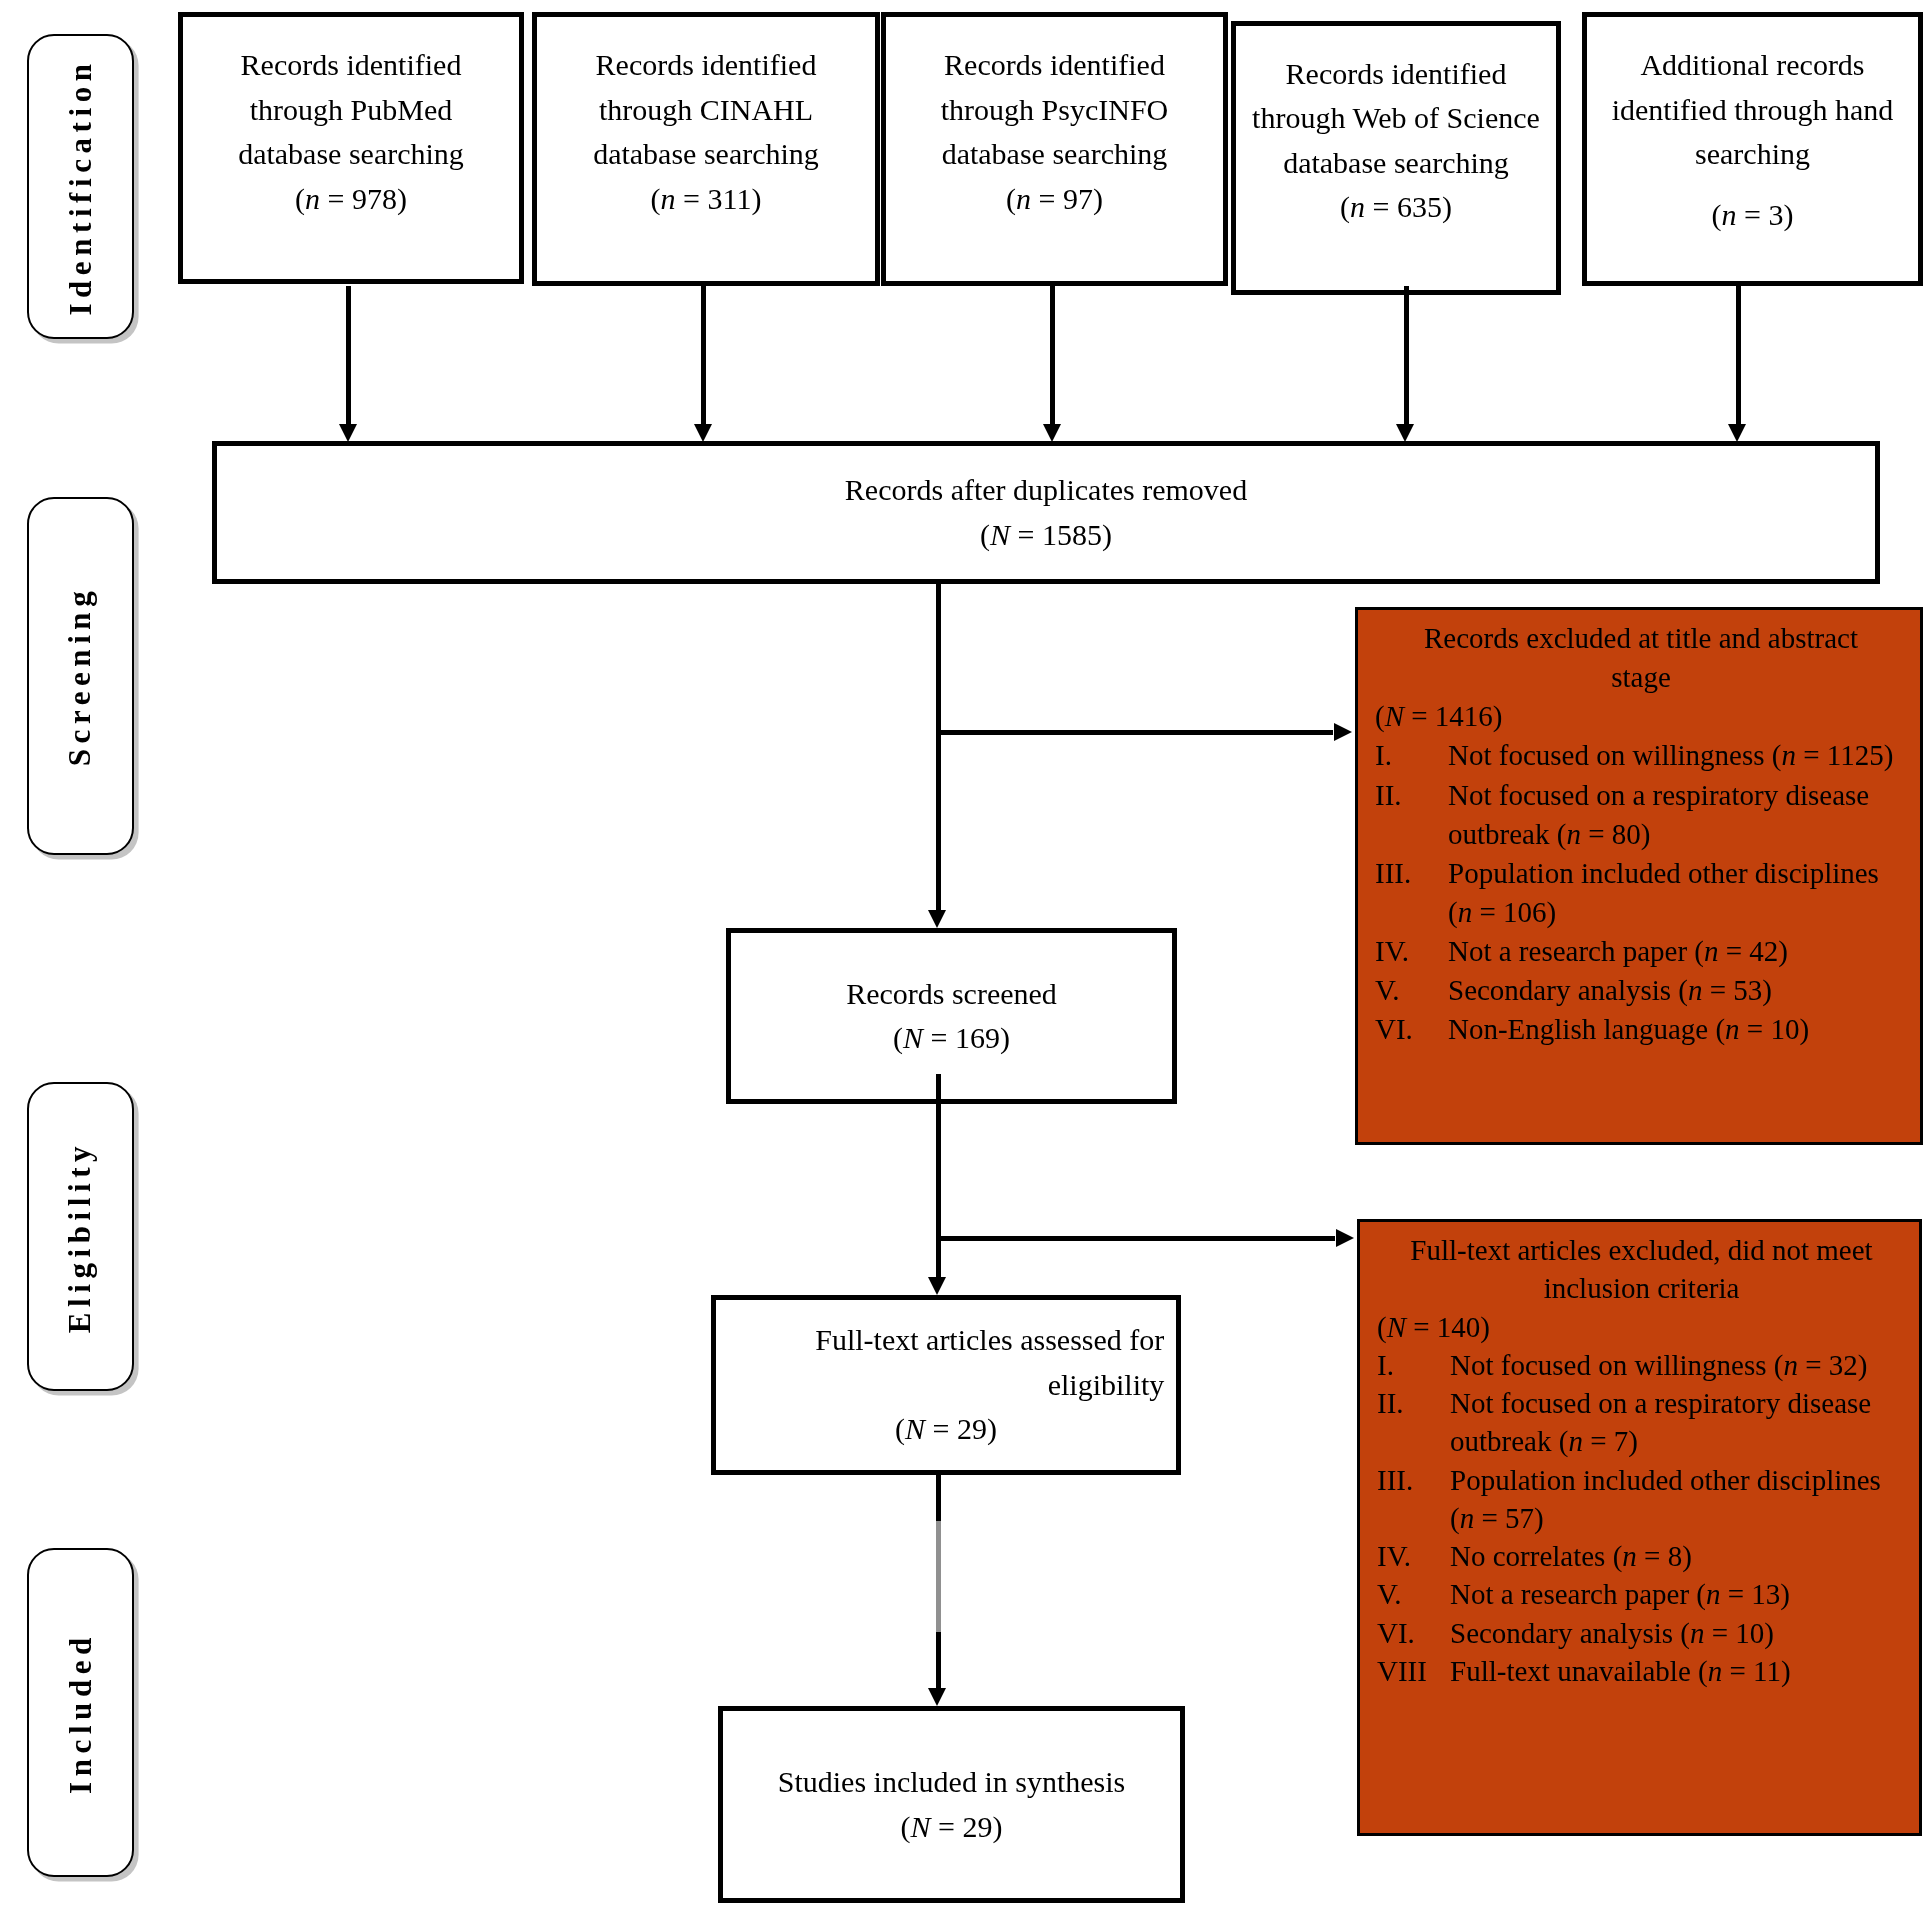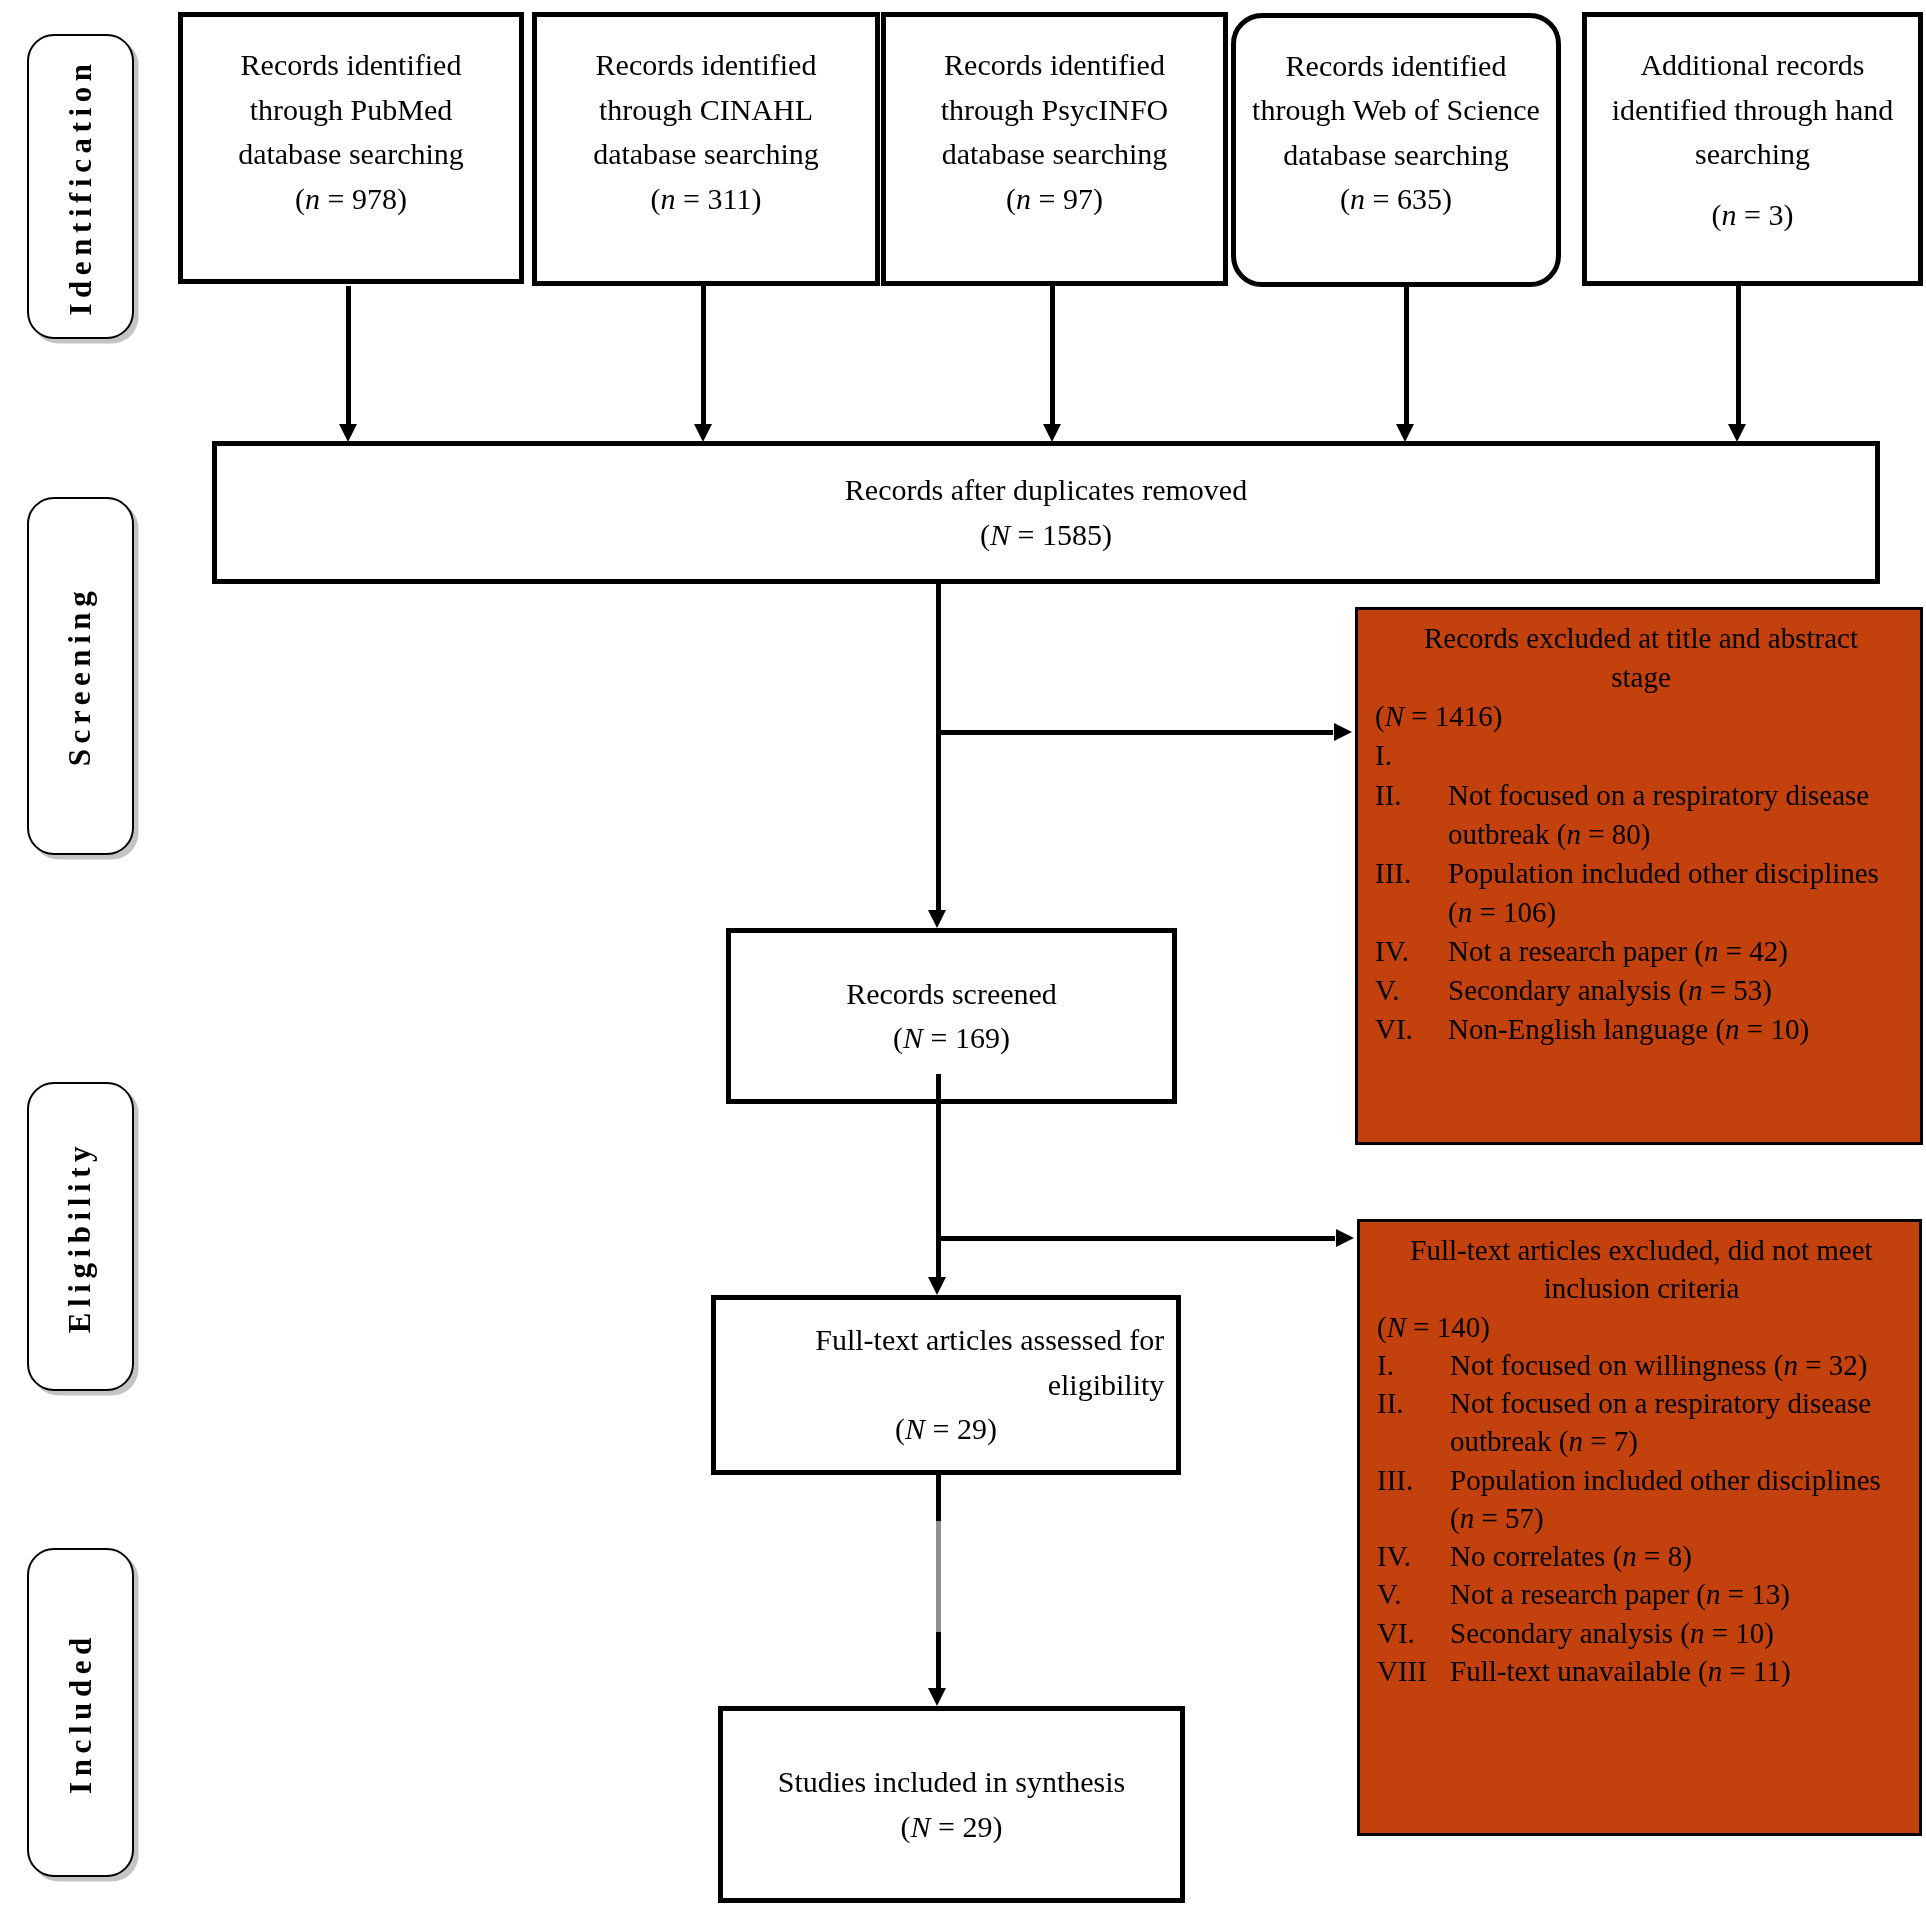--- a/index.html
+++ b/index.html
@@ -94,21 +94,21 @@
     <div class="lbl">(<i>n</i> = 978)</div>
   </div>
   <div class="fbox topalign" style="left:532px;top:12.4px;width:348px;height:274px;">
     <div class="lbl">Records identified through CINAHL database searching</div>
     <div class="lbl">(<i>n</i> = 311)</div>
   </div>
   <div class="fbox topalign" style="left:881px;top:12.4px;width:347px;height:274px;">
     <div class="lbl">Records identified through PsycINFO database searching</div>
     <div class="lbl">(<i>n</i> = 97)</div>
   </div>
-  <div class="fbox topalign" style="left:1231px;top:13px;width:330px;height:274px;border-radius:31px;">
+  <div class="fbox topalign" style="left:1231px;top:21px;width:330px;height:274px;">
     <div class="lbl">Records identified through Web of Science database searching</div>
     <div class="lbl">(<i>n</i> = 635)</div>
   </div>
   <div class="fbox topalign" style="left:1582px;top:12.4px;width:341px;height:274px;gap:16px;">
     <div class="lbl">Additional records identified through hand searching</div>
     <div class="lbl">(<i>n</i> = 3)</div>
   </div>
 
   <div class="vline" style="left:346px;top:286px;height:139px;"></div>
   <div class="ahead-down" style="left:339px;top:424px;"></div>
@@ -156,20 +156,21 @@
   <div class="fbox center" style="left:718px;top:1706px;width:467px;height:197px;">
     <div class="lbl">Studies included in synthesis</div>
     <div class="lbl">(<i>N</i> = 29)</div>
   </div>
 
   <div class="xbox" style="left:1355px;top:607px;width:568px;height:538px;">
     <div class="xhead">Records excluded at title and abstract stage</div>
     <div class="xcount">(<i>N</i> = 1416)</div>
     <div class="xitem">
       <span class="num">I.</span>
+      <span class="itxt">Not focused on willingness (<i>n</i> = 1125)</span>
     </div>
     <div class="xitem">
       <span class="num">II.</span>
       <span class="itxt">Not focused on a respiratory disease outbreak (<i>n</i> = 80)</span>
     </div>
     <div class="xitem">
       <span class="num">III.</span>
       <span class="itxt">Population included other disciplines (<i>n</i> = 106)</span>
     </div>
     <div class="xitem">

